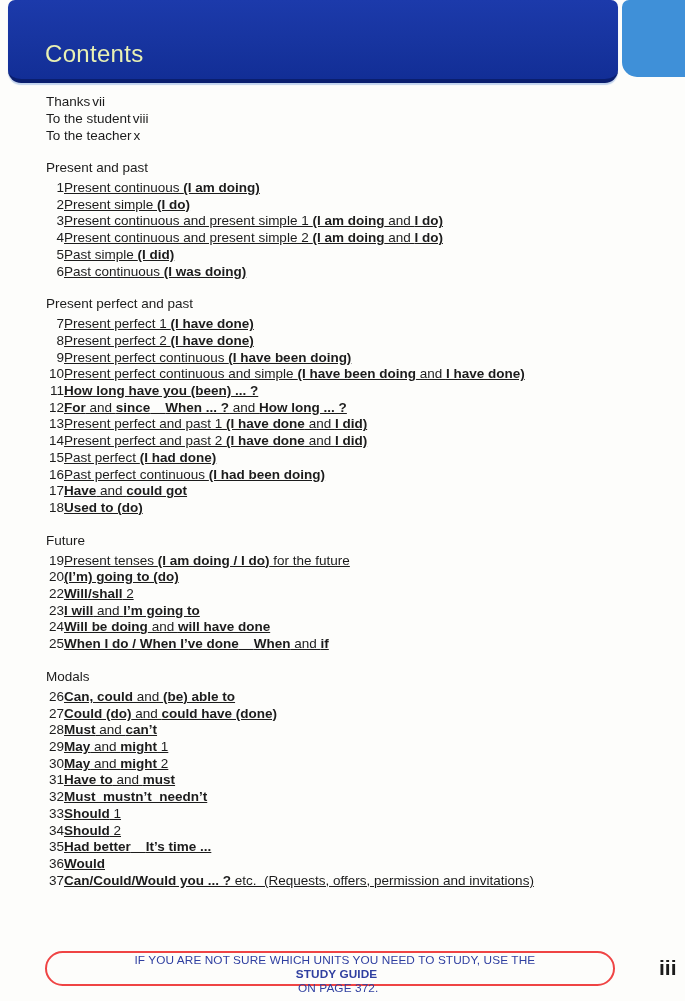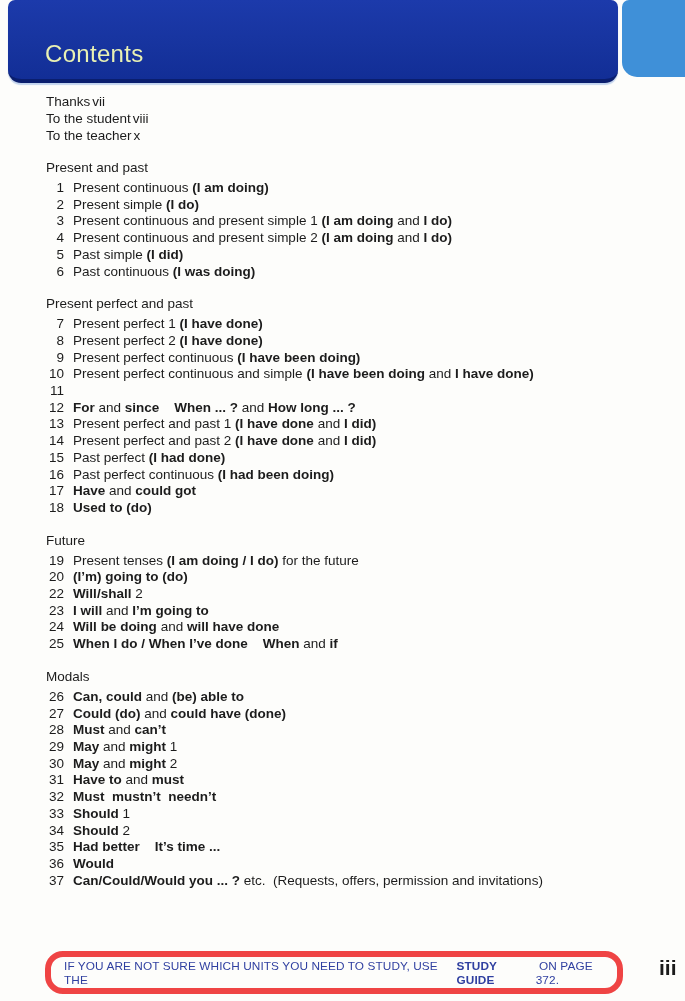--- a/index.html
+++ b/index.html
@@ -38,34 +38,35 @@
   .content { position: absolute; left: 46px; top: 93px; width: 580px; }
   .fm-line { font-size: 13.5px; line-height: 17px; white-space: pre-wrap; }
   .fm-page { margin-left: 2px; }
   .section { margin-top: 15px; }
   .section-heading {
     font-size: 13.5px; line-height: 17px;
     margin-bottom: 4px;
   }
   .item-row { display: flex; font-size: 13.5px; line-height: 16.7px; }
   .item-num { width: 18px; text-align: right; flex: 0 0 18px; }
-  .item-text { margin-left: 9px; white-space: pre-wrap; }
+  .item-text { white-space: pre-wrap; text-decoration: underline; }
   .item-text .bold, .bold { font-weight: 700; }
 
   
   .footer-note {
     position: absolute; left: 45px; top: 951px;
     width: 553px; height: 31px;
-    border: 6px solid #ef4444;
+    border: 2px solid #ef4444;
     border-radius: 18px;
     display: flex; align-items: center;
     padding-left: 13px;
     font-size: 11.8px; letter-spacing: 0.1px;
     color: #2f3fa0;
     white-space: pre-wrap;
+    flex-direction: column;
   }
   .page-number {
     position: absolute; left: 659px; top: 956px;
     font-size: 21px; font-weight: 700; color: #1a1a1a;
   }
 </style>
 </head>
 <body>
 
 <div class="page">
@@ -122,20 +123,21 @@
           <div class="item-row">
             <span class="item-num">9</span>
             <span class="item-text"><span>Present perfect continuous </span><span class="bold">(I have been doing)</span></span>
           </div>
           <div class="item-row">
             <span class="item-num">10</span>
             <span class="item-text"><span>Present perfect continuous and simple </span><span class="bold">(I have been doing</span><span> and </span><span class="bold">I have done)</span></span>
           </div>
           <div class="item-row">
             <span class="item-num">11</span>
+            <span class="item-text"><span class="bold">How long have you (been) ... ?</span></span>
           </div>
           <div class="item-row">
             <span class="item-num">12</span>
             <span class="item-text"><span class="bold">For</span><span> and </span><span class="bold">since</span><span>    </span><span class="bold">When ... ?</span><span> and </span><span class="bold">How long ... ?</span></span>
           </div>
           <div class="item-row">
             <span class="item-num">13</span>
             <span class="item-text"><span>Present perfect and past 1 </span><span class="bold">(I have done</span><span> and </span><span class="bold">I did)</span></span>
           </div>
           <div class="item-row">

